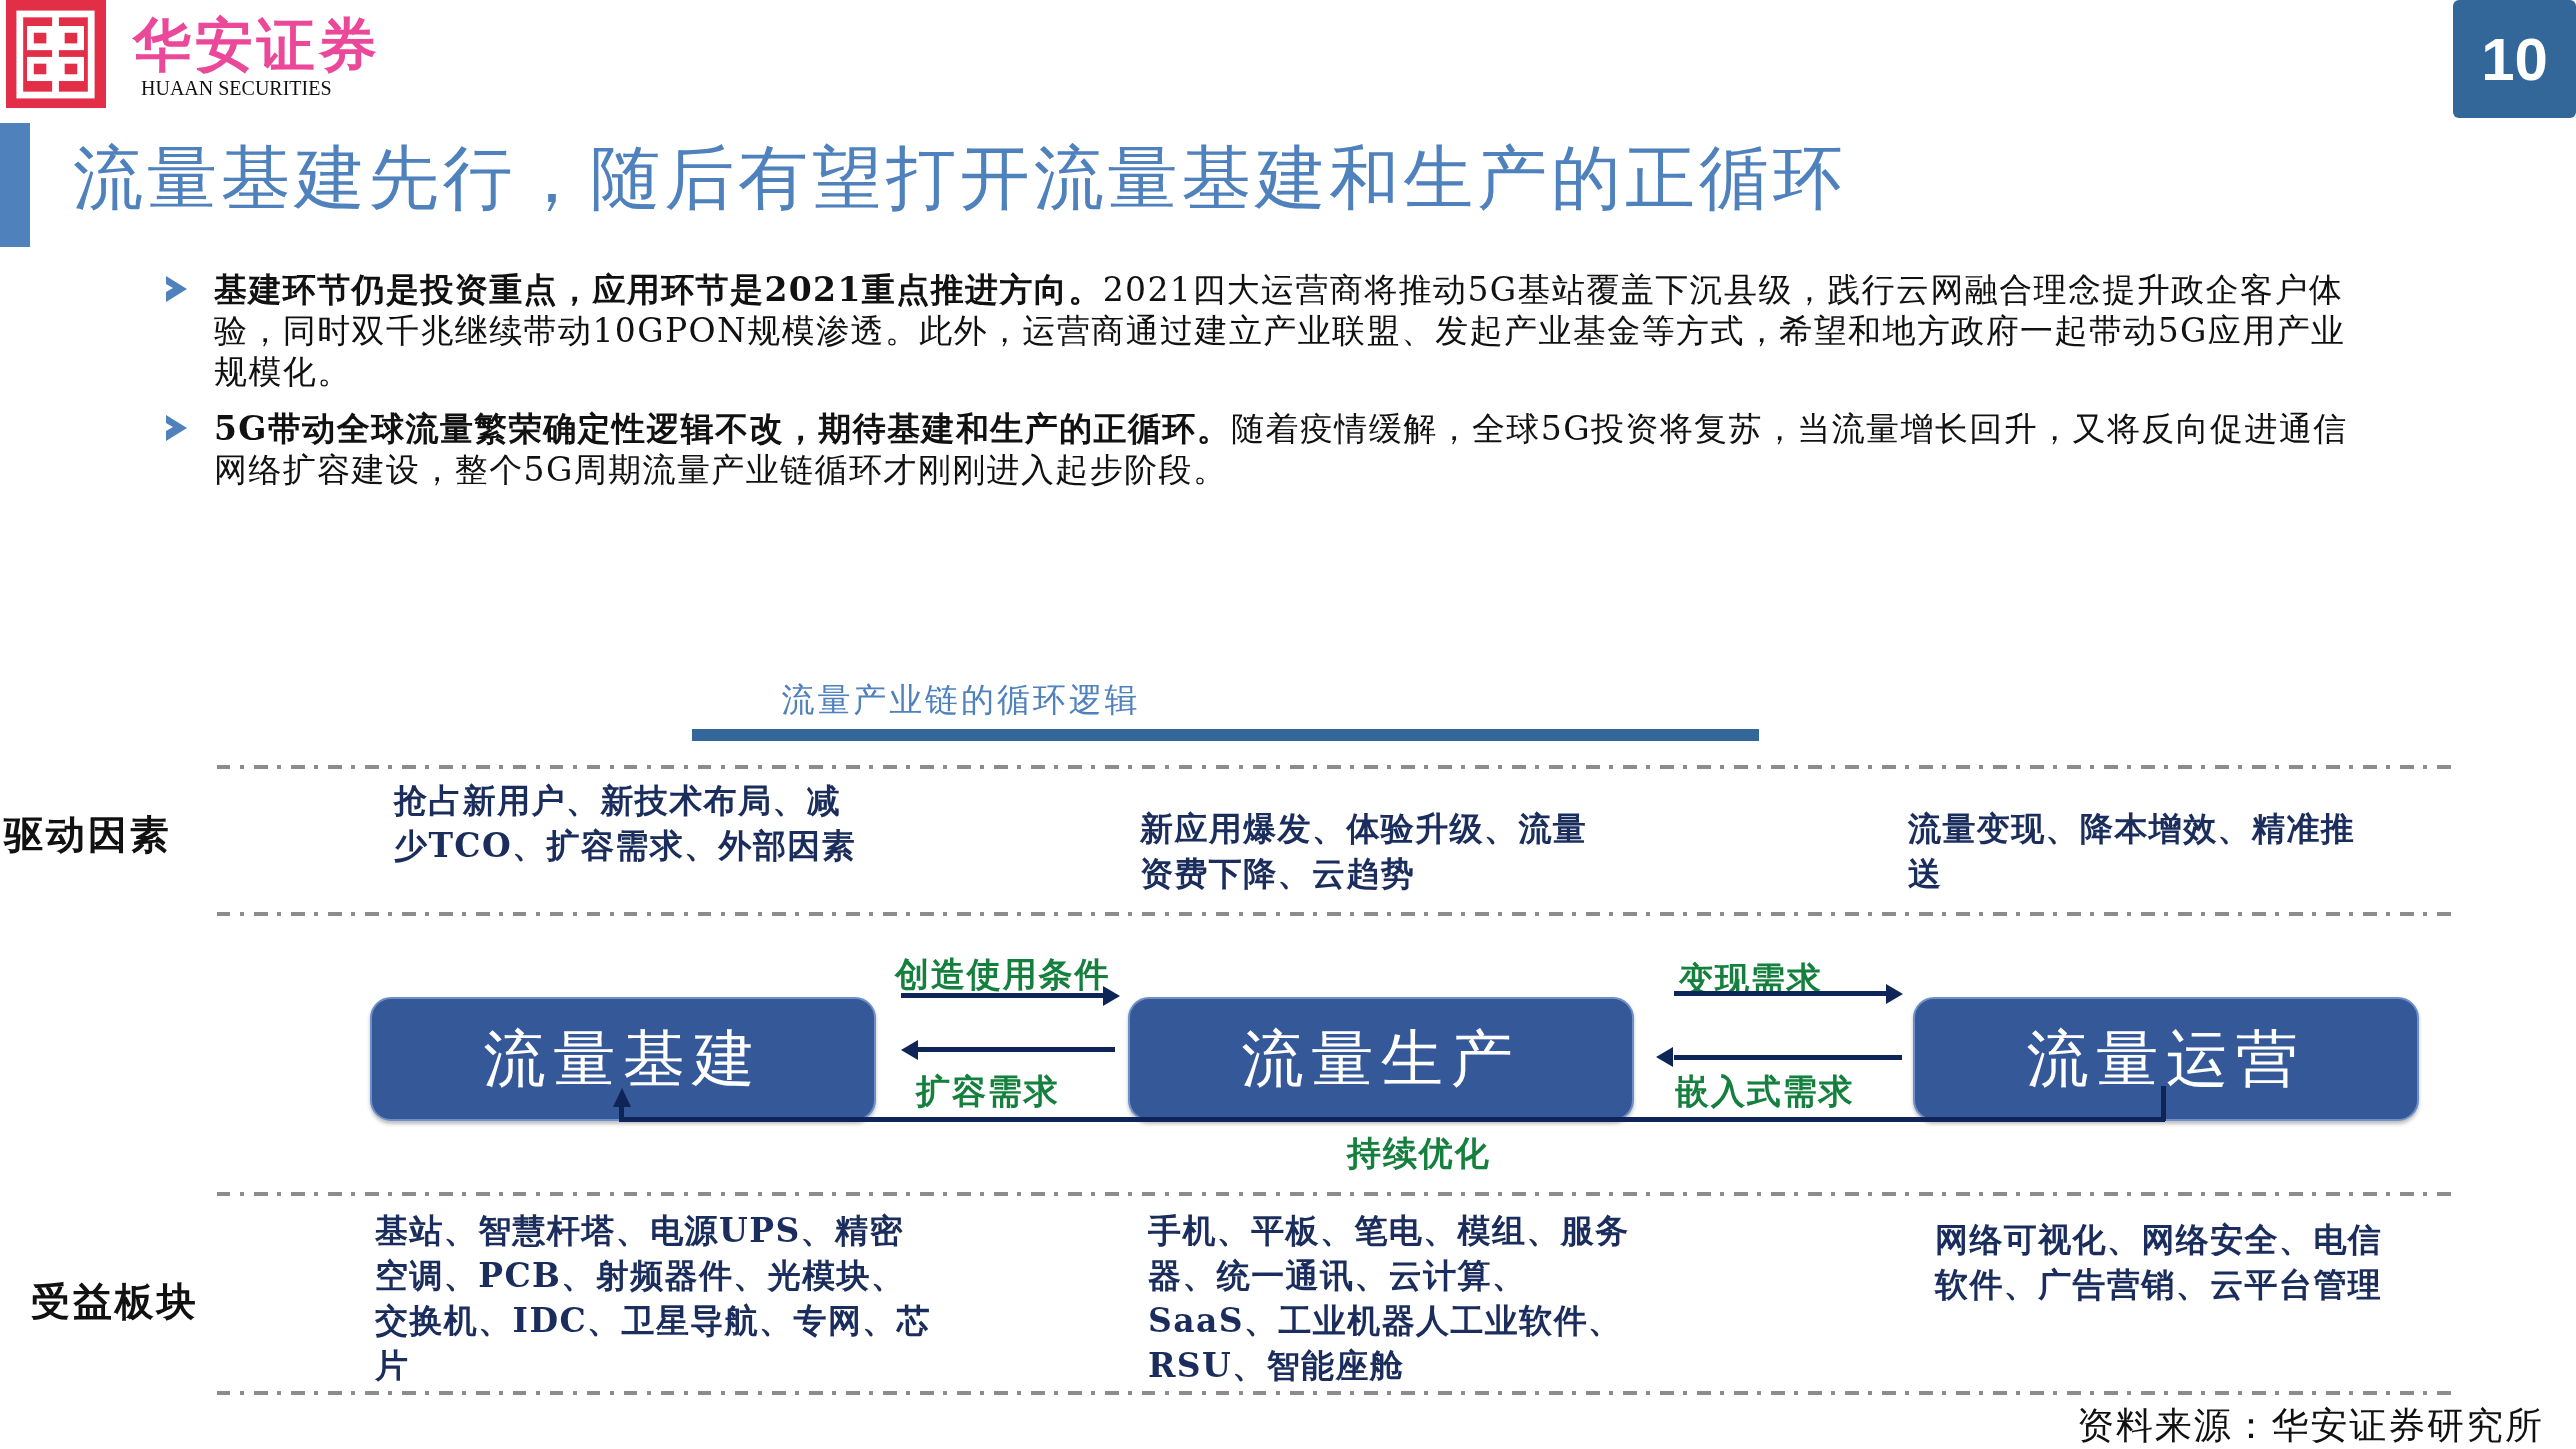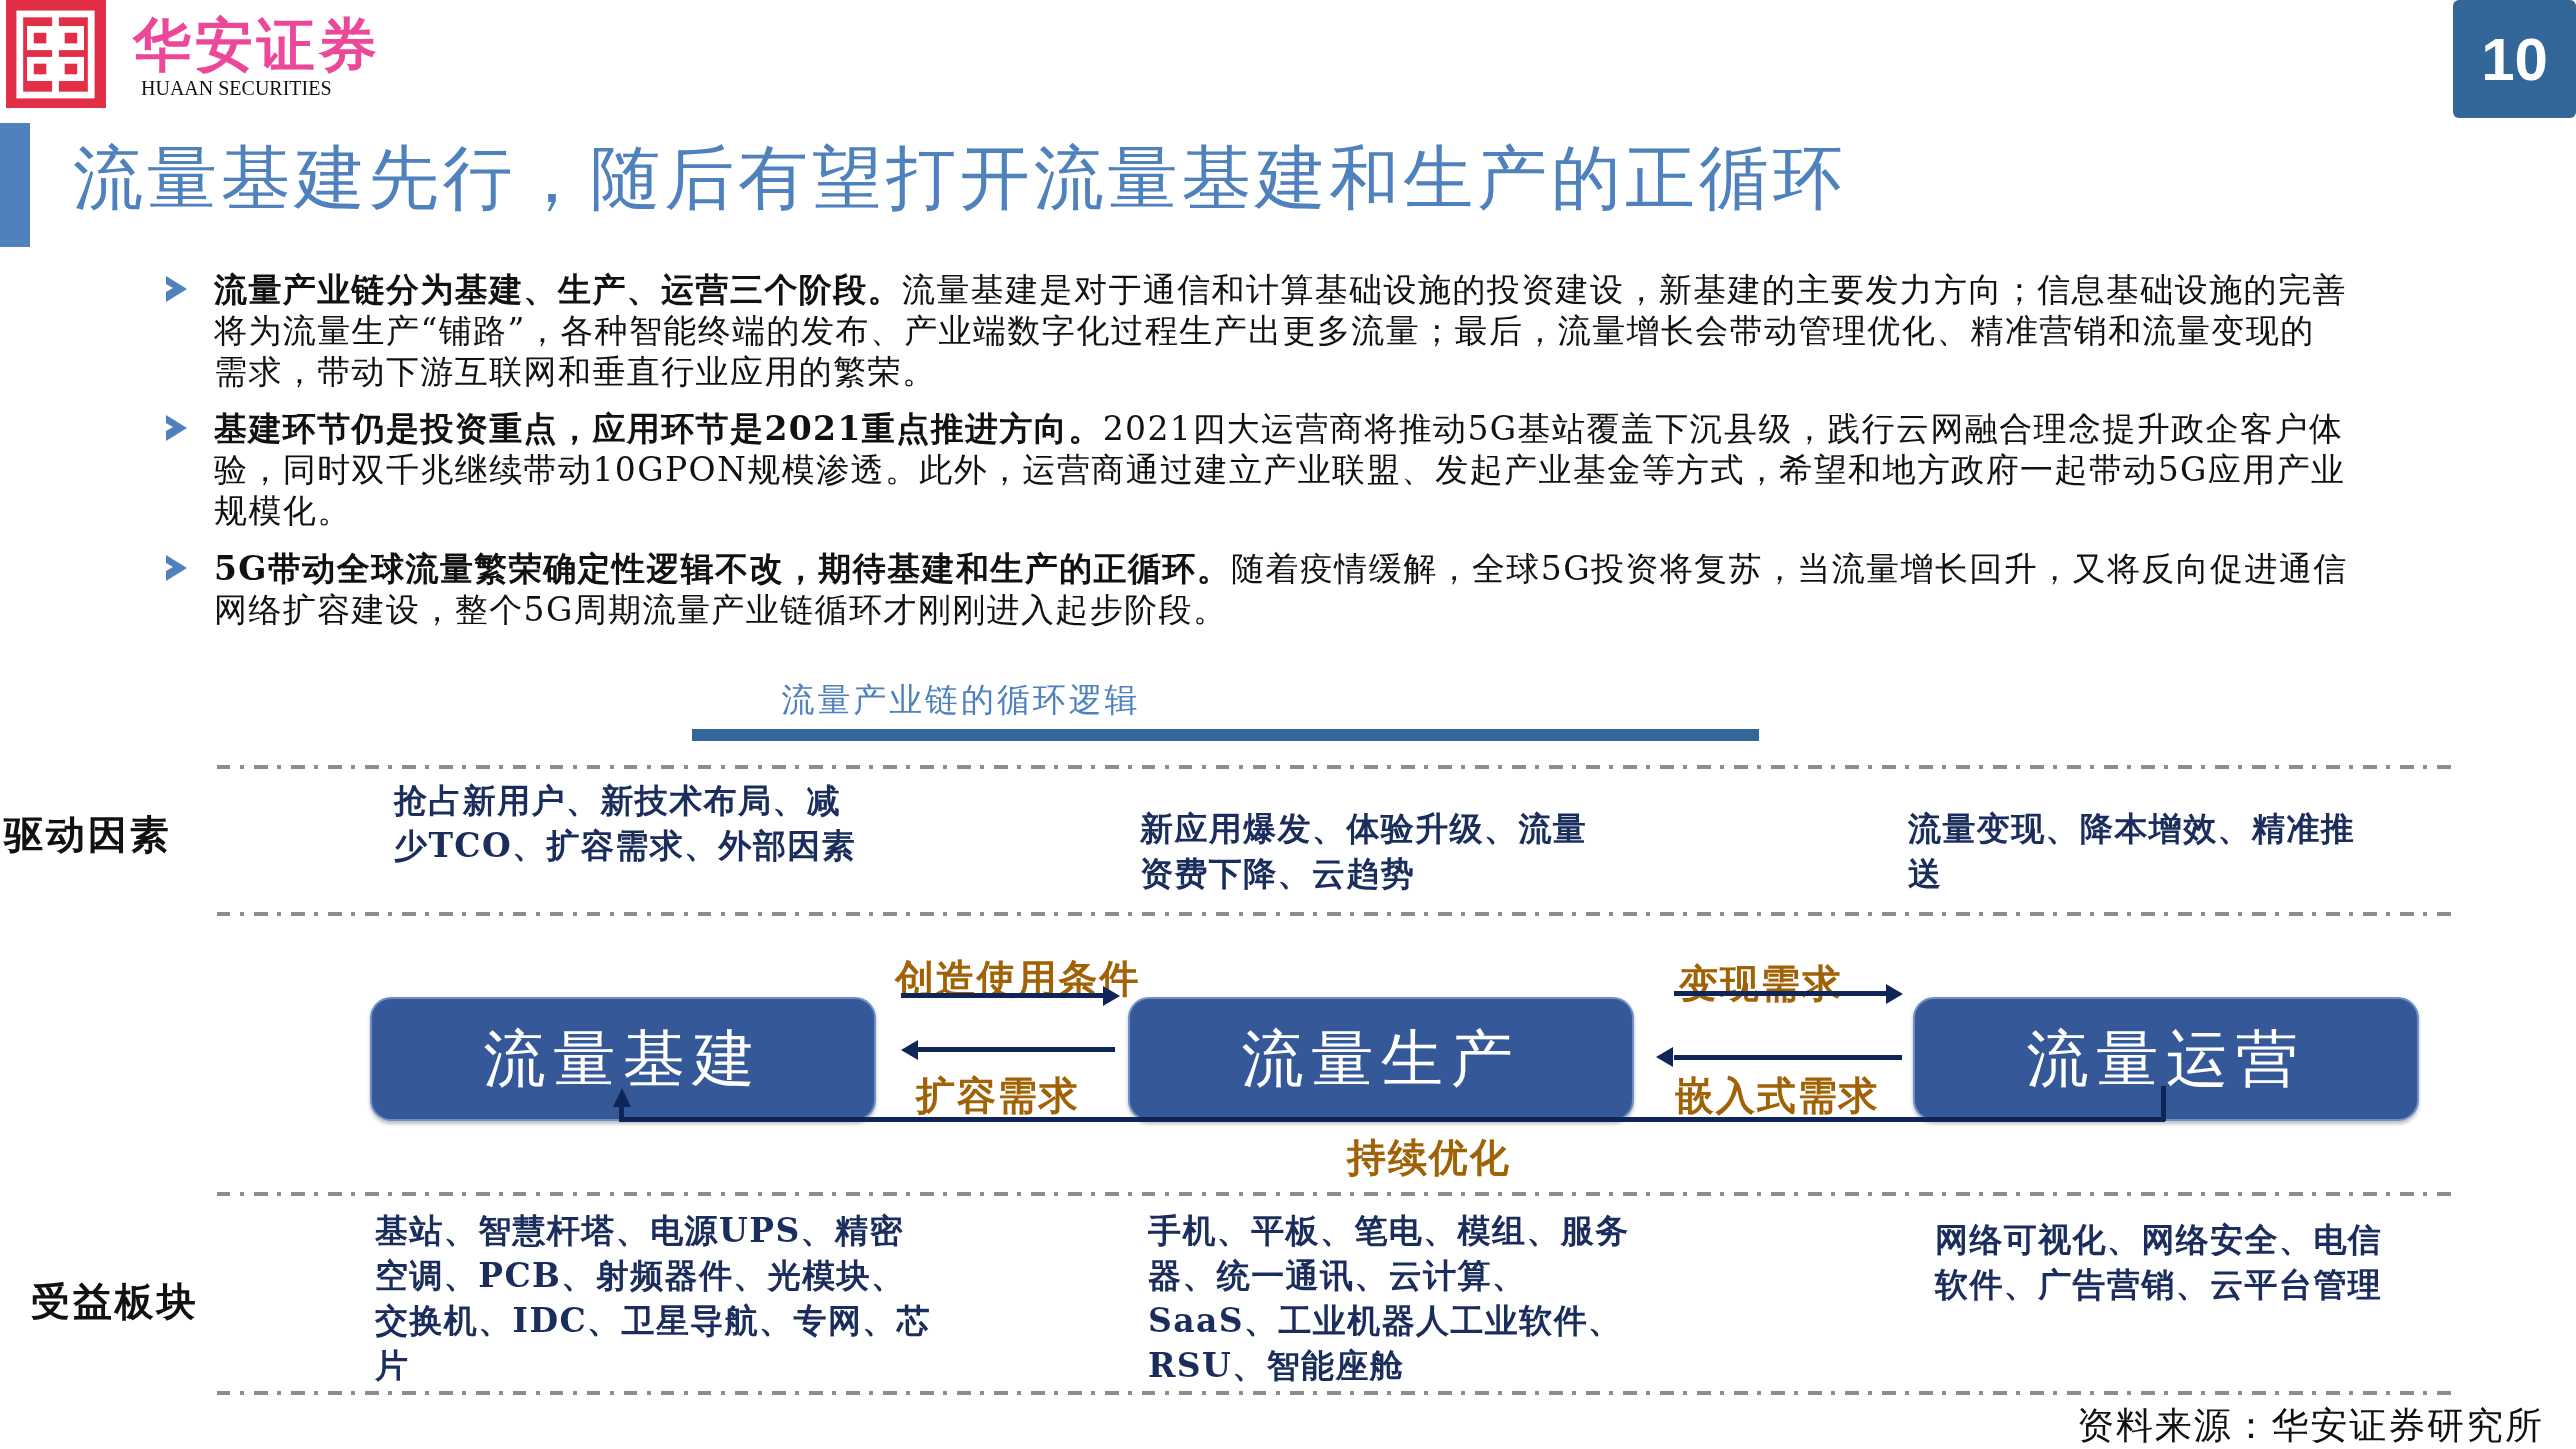--- a/index.html
+++ b/index.html
@@ -72,21 +72,21 @@
   .cell { font-size:33px; color:#1a2d5c; line-height:45px; letter-spacing:1.4px; font-weight:bold; }
 
   
   .node {
     background:#345898; border:2.9px solid #6f8fc6; border-radius:21px;
     color:#fff; font-size:62px; letter-spacing:7.7px;
     display:flex; align-items:center; justify-content:center;
     box-shadow: 0 2.9px 3.9px rgba(0,0,0,0.25);
     margin-top: 31px;
   }
-  .edge-label { font-size:39px; color:#a16207; letter-spacing:1.9px; font-weight:bold; }
+  .edge-label { font-size:34px; color:#15803d; letter-spacing:1.9px; font-weight:bold; }
   .line { background:#0f2557; }
   .ah-right { width:0; height:0; border-top:10.6px solid transparent; border-bottom:10.6px solid transparent; border-left:17.4px solid #0f2557; }
   .ah-left { width:0; height:0; border-top:10.6px solid transparent; border-bottom:10.6px solid transparent; border-right:17.4px solid #0f2557; }
   .ah-up { width:0; height:0; border-left:9.7px solid transparent; border-right:9.7px solid transparent; border-bottom:19.3px solid #0f2557; }
 
   .source { left:2077px; top:1401px; font-size:37px; color:#111; letter-spacing:1.9px; }
 </style>
 </head>
 <body>
 
@@ -104,24 +104,20 @@
 </div>
 <div class="abs logo-cn">华安证券</div>
 <div class="abs logo-en">HUAAN SECURITIES</div>
 
 <div class="abs page-num">10</div>
 
 <div class="abs title-bar"></div>
 <div class="abs title">流量基建先行，随后有望打开流量基建和生产的正循环</div>
 
 <div class="abs bullets">
-  <div class="bullet">
-    <span class="arrow"></span>
-    <b>流量产业链分为基建、生产、运营三个阶段。</b><span>流量基建是对于通信和计算基础设施的投资建设，新基建的主要发力方向；信息基础设施的完善将为流量生产“铺路”，各种智能终端的发布、产业端数字化过程生产出更多流量；最后，流量增长会带动管理优化、精准营销和流量变现的需求，带动下游互联网和垂直行业应用的繁荣。</span>
-  </div>
   <div class="bullet">
     <span class="arrow"></span>
     <b>基建环节仍是投资重点，应用环节是2021重点推进方向。</b><span>2021四大运营商将推动5G基站覆盖下沉县级，践行云网融合理念提升政企客户体验，同时双千兆继续带动10GPON规模渗透。此外，运营商通过建立产业联盟、发起产业基金等方式，希望和地方政府一起带动5G应用产业规模化。</span>
   </div>
   <div class="bullet">
     <span class="arrow"></span>
     <b>5G带动全球流量繁荣确定性逻辑不改，期待基建和生产的正循环。</b><span>随着疫情缓解，全球5G投资将复苏，当流量增长回升，又将反向促进通信网络扩容建设，整个5G周期流量产业链循环才刚刚进入起步阶段。</span>
   </div>
 </div>
 

